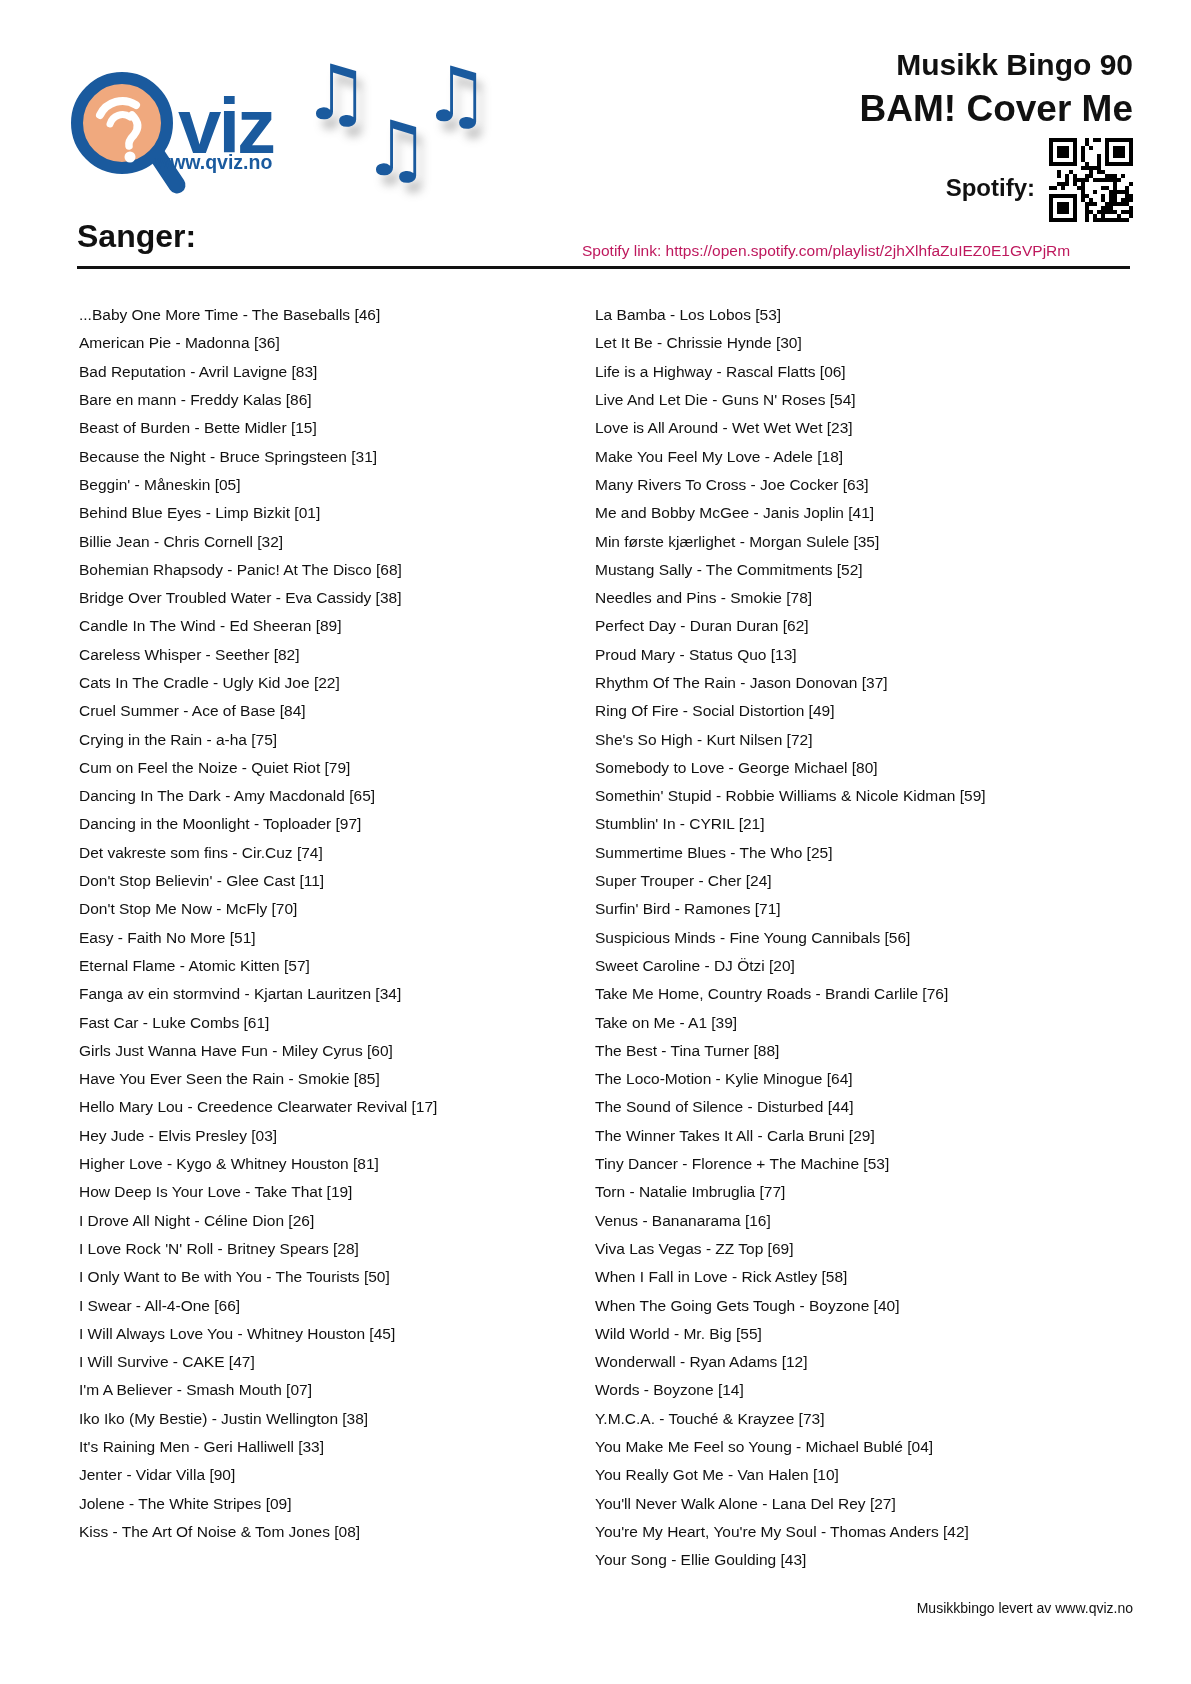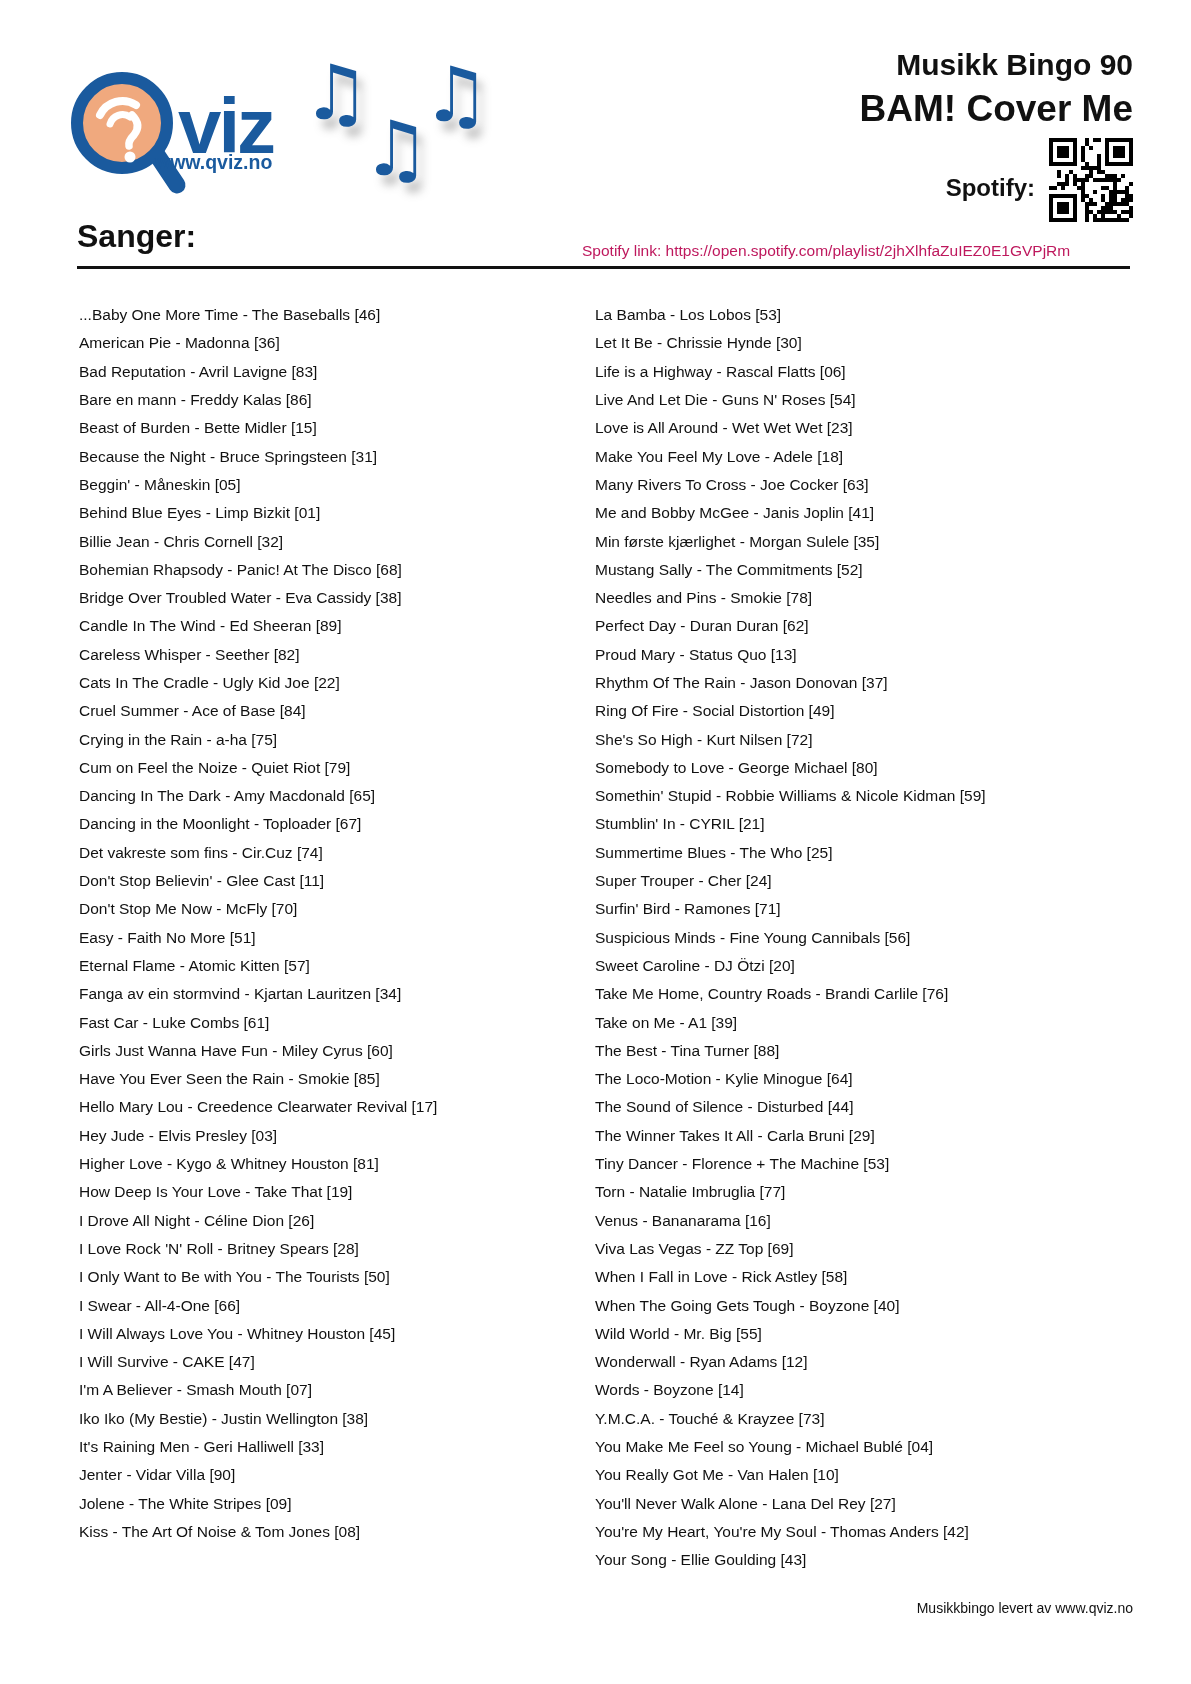--- a/index.html
+++ b/index.html
@@ -242,21 +242,21 @@
       <div class="song-row">Billie Jean - Chris Cornell [32]</div>
       <div class="song-row">Bohemian Rhapsody - Panic! At The Disco [68]</div>
       <div class="song-row">Bridge Over Troubled Water - Eva Cassidy [38]</div>
       <div class="song-row">Candle In The Wind - Ed Sheeran [89]</div>
       <div class="song-row">Careless Whisper - Seether [82]</div>
       <div class="song-row">Cats In The Cradle - Ugly Kid Joe [22]</div>
       <div class="song-row">Cruel Summer - Ace of Base [84]</div>
       <div class="song-row">Crying in the Rain - a-ha [75]</div>
       <div class="song-row">Cum on Feel the Noize - Quiet Riot [79]</div>
       <div class="song-row">Dancing In The Dark - Amy Macdonald [65]</div>
-      <div class="song-row">Dancing in the Moonlight - Toploader [67]</div>
+      <div class="song-row">Dancing in the Moonlight - Toploader [97]</div>
       <div class="song-row">Det vakreste som fins - Cir.Cuz [74]</div>
       <div class="song-row">Don't Stop Believin' - Glee Cast [11]</div>
       <div class="song-row">Don't Stop Me Now - McFly [70]</div>
       <div class="song-row">Easy - Faith No More [51]</div>
       <div class="song-row">Eternal Flame - Atomic Kitten [57]</div>
       <div class="song-row">Fanga av ein stormvind - Kjartan Lauritzen [34]</div>
       <div class="song-row">Fast Car - Luke Combs [61]</div>
       <div class="song-row">Girls Just Wanna Have Fun - Miley Cyrus [60]</div>
       <div class="song-row">Have You Ever Seen the Rain - Smokie [85]</div>
       <div class="song-row">Hello Mary Lou - Creedence Clearwater Revival [17]</div>

